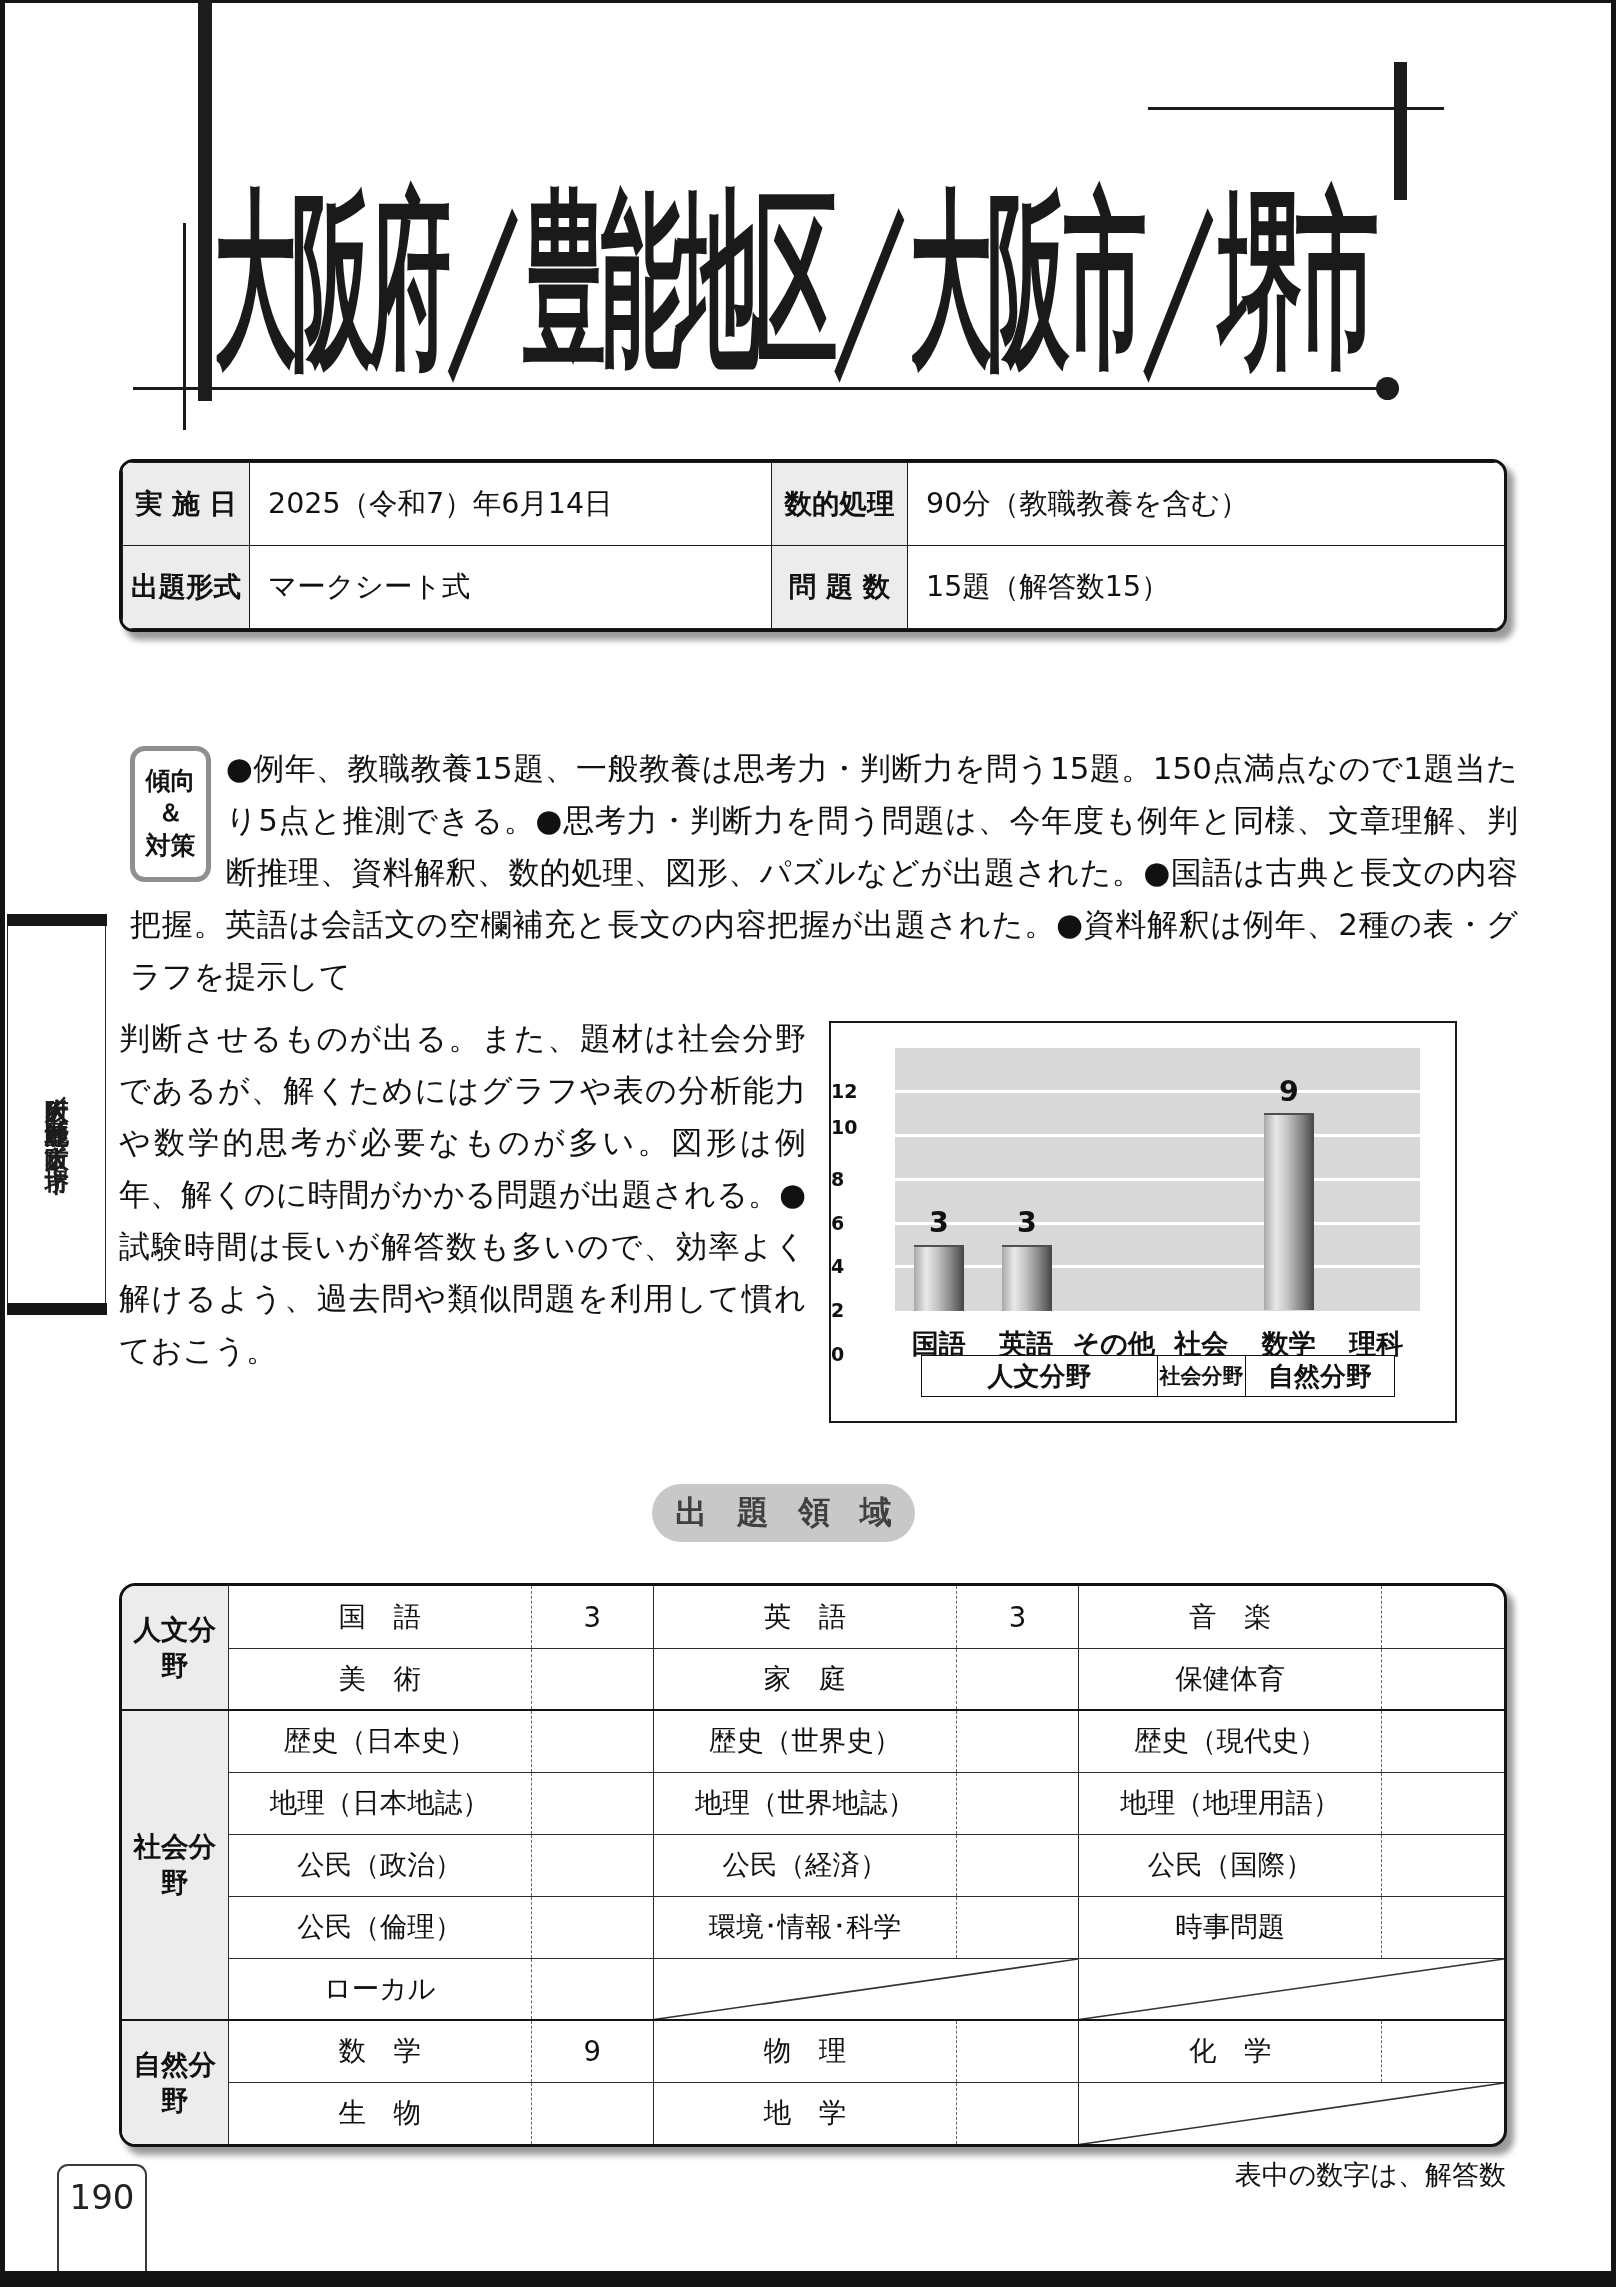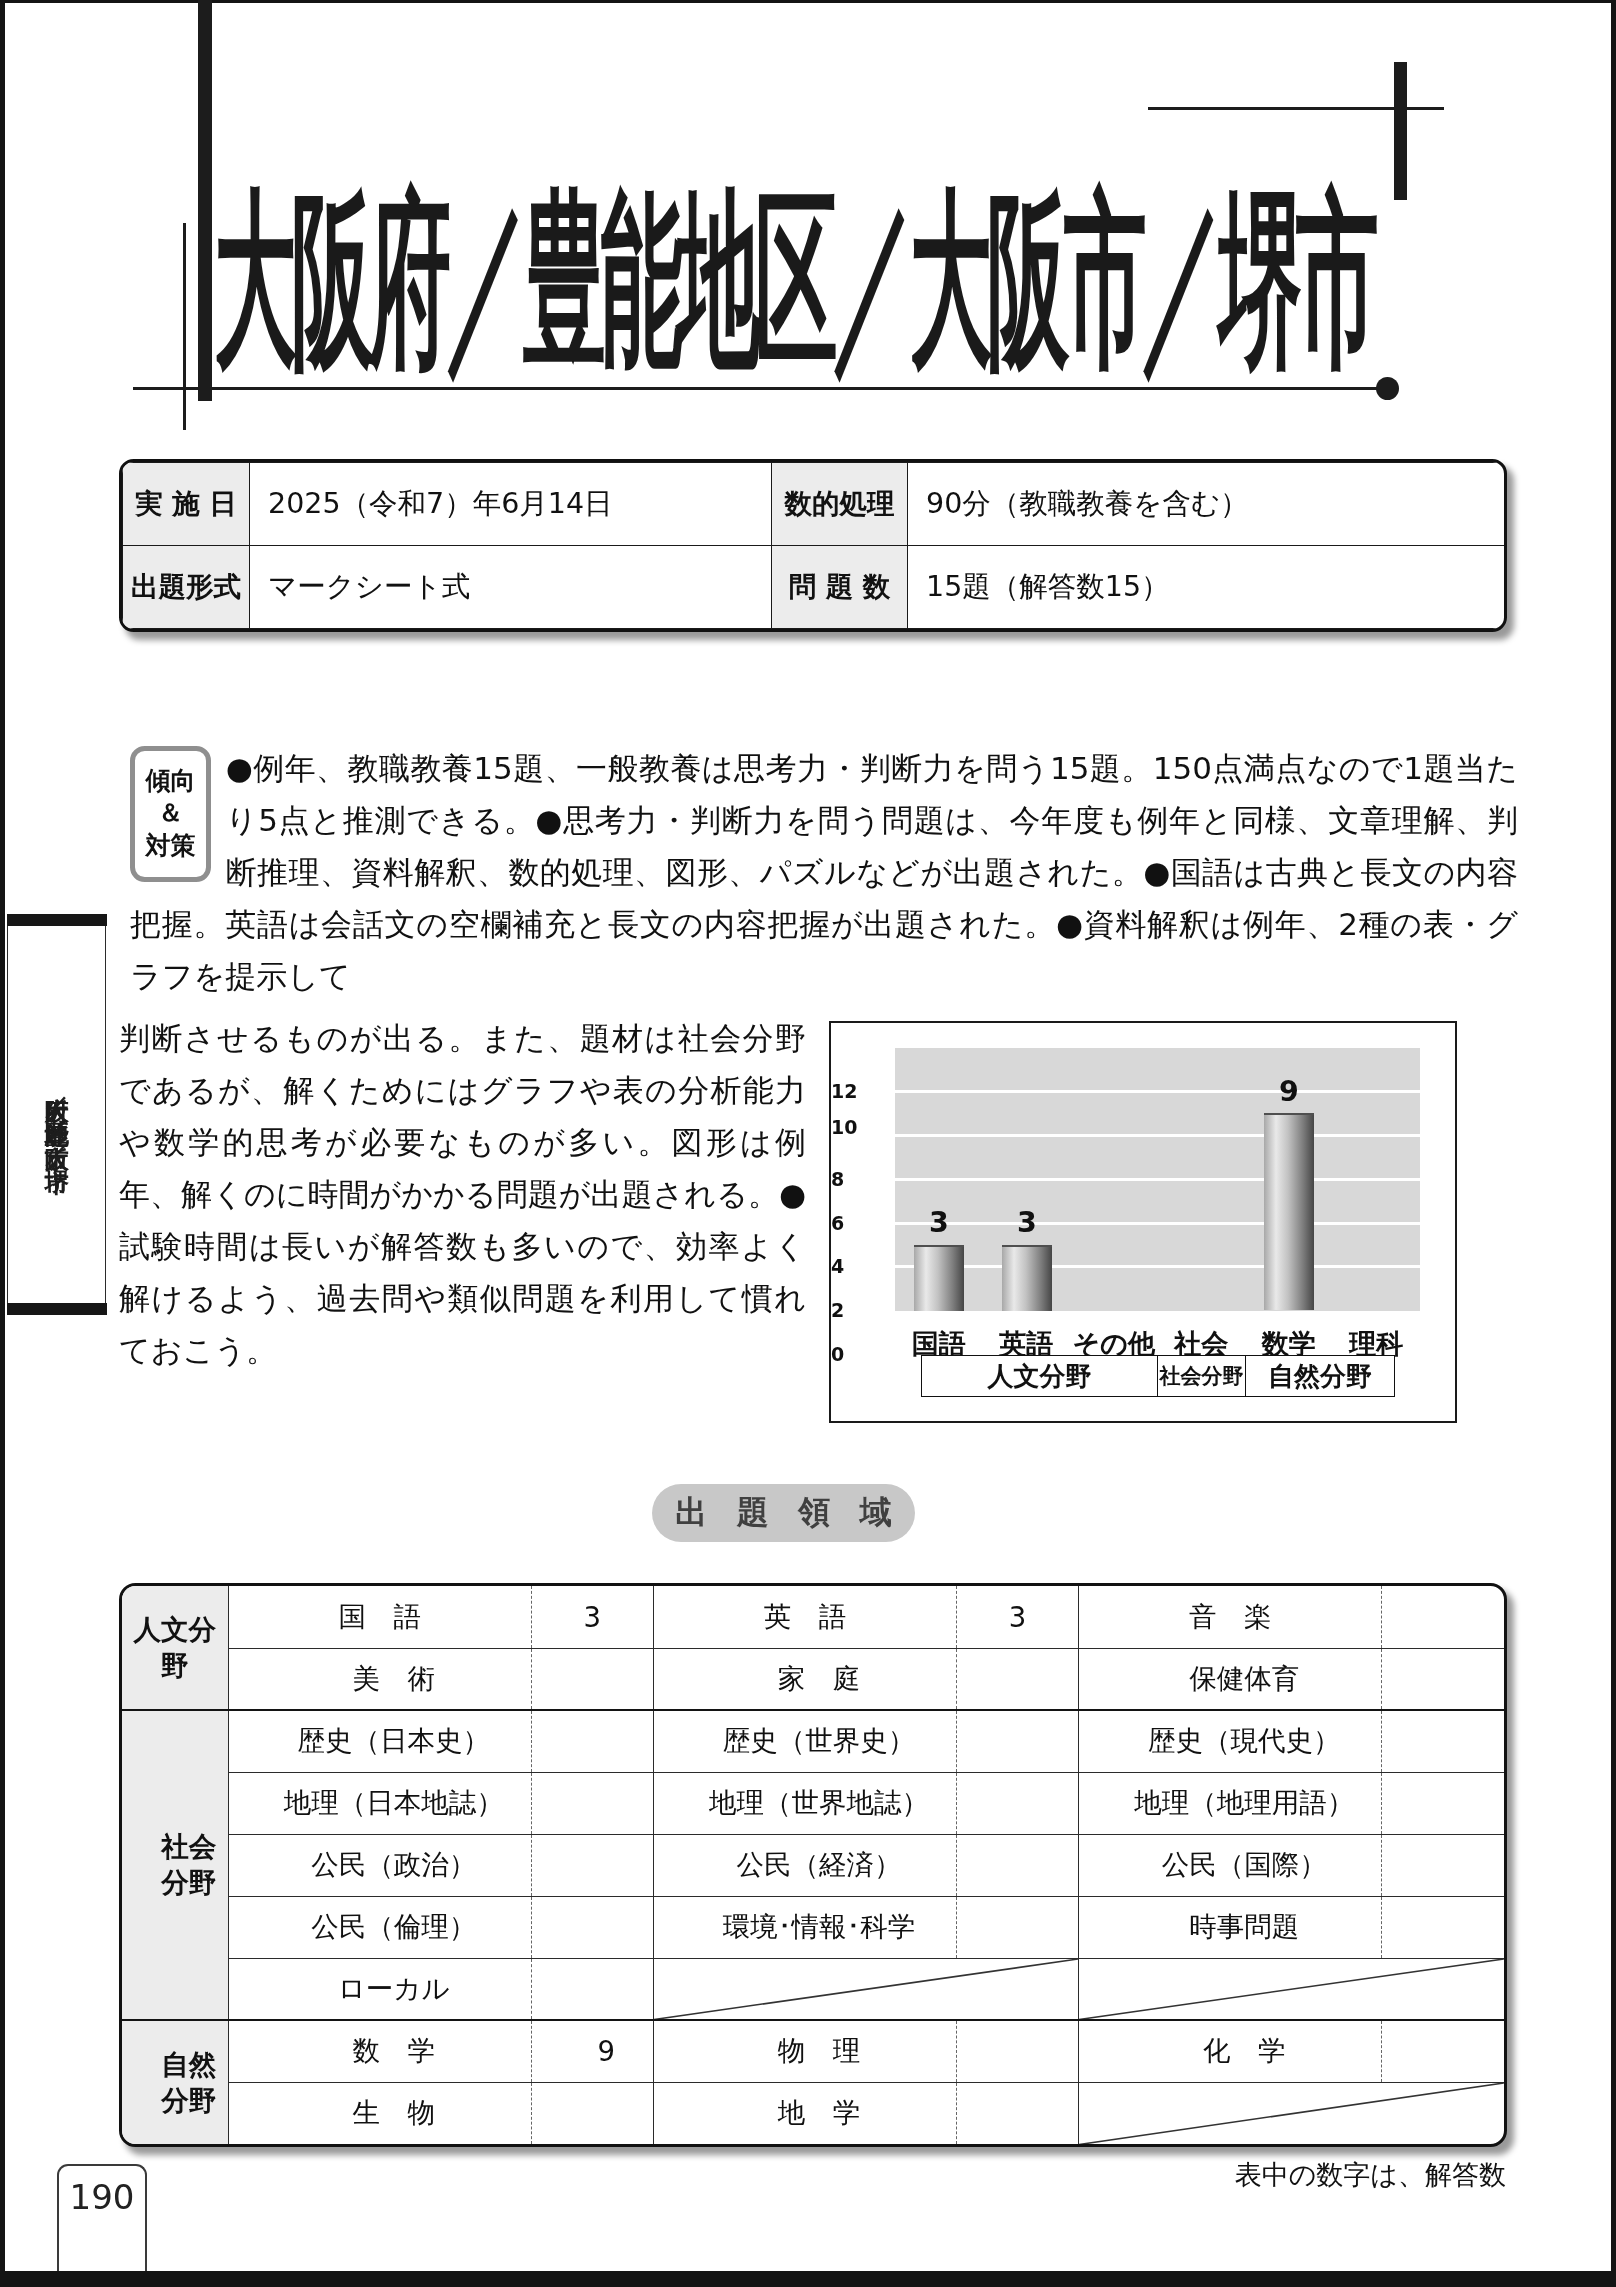--- a/index.html
+++ b/index.html
@@ -108,21 +108,21 @@
     box-shadow:6.4px 7.3px 6.4px rgba(0,0,0,0.40);
   }
   .areas { width:100%; border-collapse:collapse; table-layout:fixed; }
   .areas td { height:62px; vertical-align:middle; font-size:27.5px; }
   .areas td.cat {
     background:#ececec; text-align:center; font-weight:700;
     border-right:1.8px solid #2b2b2b;
   }
   .areas td.s { border-left:1.8px solid #2b2b2b; text-align:center; }
   .areas td.n { border-left:1.8px dashed #666; text-align:center; }
-  .areas tr + tr td { border-top:1.8px solid #2b2b2b;padding-left:28px; }
+  .areas tr + tr td { border-top:1.8px solid #2b2b2b; }
   .areas tr.gstart td { border-top:2.8px solid #141414; }
   .areas td.diag { position:relative; border-left:1.8px solid #2b2b2b; padding:0; }
   .areas td.diag svg { position:absolute; inset:0; width:100%; height:100%; display:block; }
 
   .table-note {
     position:absolute; left:955px; top:2157px; width:551px;
     text-align:right; font-size:27px;
   }
 
   

